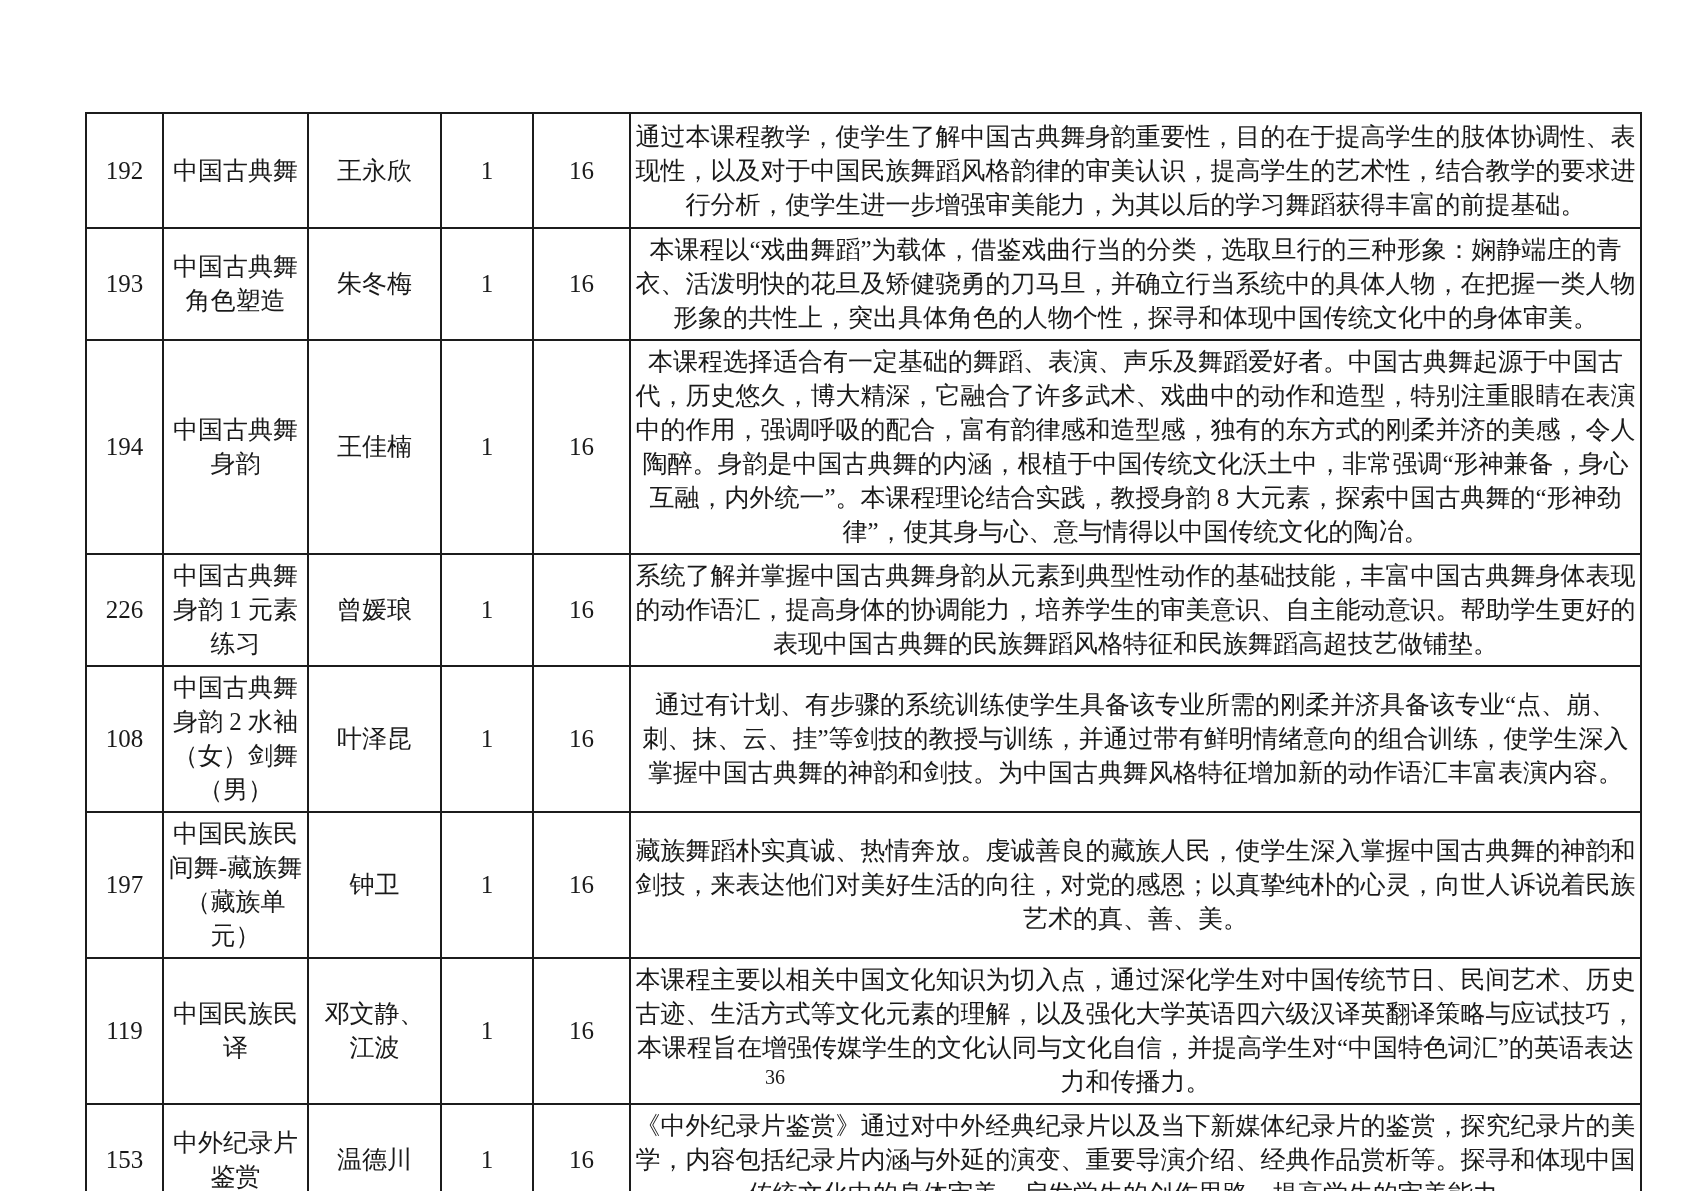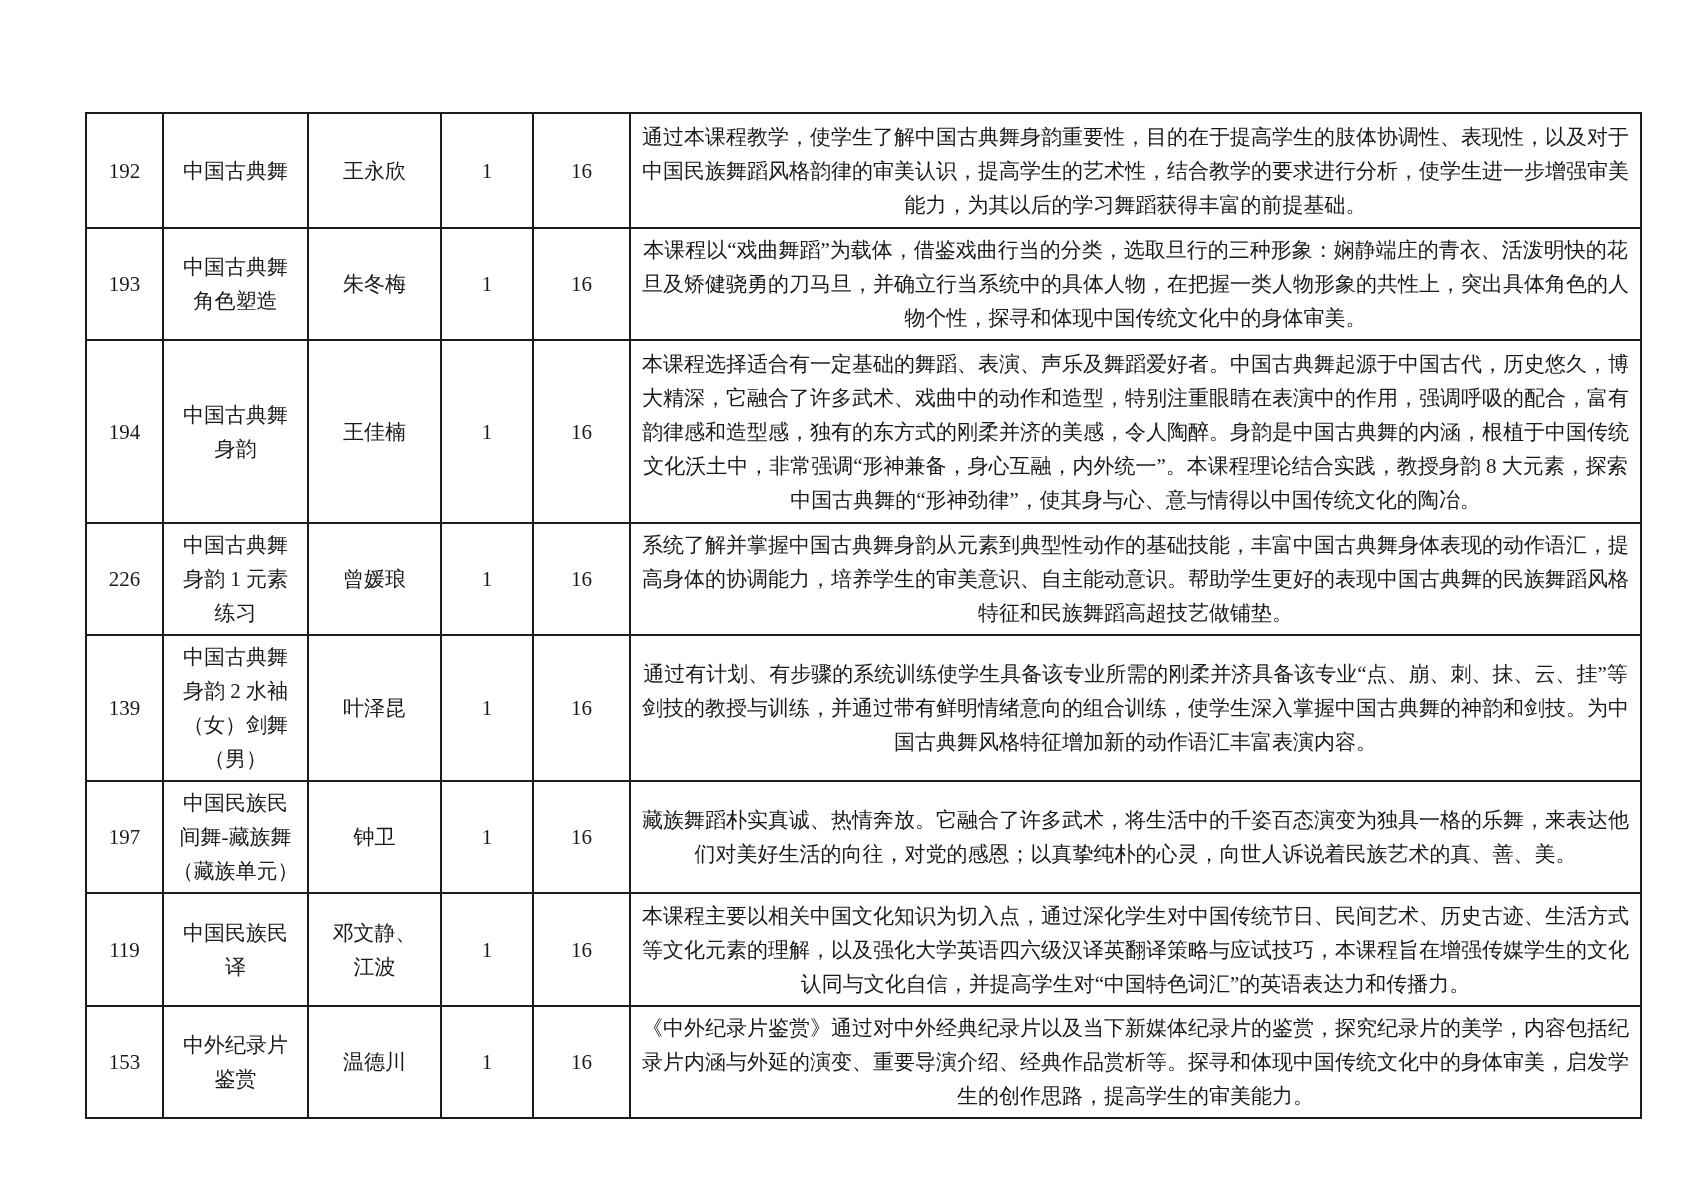--- a/index.html
+++ b/index.html
@@ -20,21 +20,21 @@
     position: absolute;
     left: 85px;
     top: 112px;
     border-collapse: collapse;
     table-layout: fixed;
     width: 1495px;
   }
   table.course-table td {
     border: 2px solid #1c1c1c;
     vertical-align: middle;
-    font-size: 21px;
+    font-size: 25px;
     line-height: 34px;
     text-align: center;
     padding: 4px 4px;
     overflow: hidden;
   }
   td.col-no    { width: 67px; }
   td.col-name  { width: 135px; white-space: pre-line; }
   td.col-teach { width: 123px; white-space: pre-line; margin-top: 45px; }
   td.col-cred  { width: 82px; }
   td.col-hours { width: 87px; }
@@ -92,39 +92,39 @@
         <td class="col-no">226</td>
         <td class="col-name">中国古典舞
 身韵 1 元素
 练习</td>
         <td class="col-teach">曾媛琅</td>
         <td class="col-cred">1</td>
         <td class="col-hours">16</td>
         <td class="col-desc">系统了解并掌握中国古典舞身韵从元素到典型性动作的基础技能，丰富中国古典舞身体表现的动作语汇，提高身体的协调能力，培养学生的审美意识、自主能动意识。帮助学生更好的表现中国古典舞的民族舞蹈风格特征和民族舞蹈高超技艺做铺垫。</td>
       </tr>
       <tr style="height:135px;">
-        <td class="col-no">139</td>
+        <td class="col-no">108</td>
         <td class="col-name">中国古典舞
 身韵 2 水袖
 （女）剑舞
 （男）</td>
         <td class="col-teach">叶泽昆</td>
         <td class="col-cred">1</td>
         <td class="col-hours">16</td>
         <td class="col-desc">通过有计划、有步骤的系统训练使学生具备该专业所需的刚柔并济具备该专业“点、崩、刺、抹、云、挂”等剑技的教授与训练，并通过带有鲜明情绪意向的组合训练，使学生深入掌握中国古典舞的神韵和剑技。为中国古典舞风格特征增加新的动作语汇丰富表演内容。</td>
       </tr>
       <tr style="height:92px;">
         <td class="col-no">197</td>
         <td class="col-name">中国民族民
 间舞-藏族舞
 （藏族单元）</td>
         <td class="col-teach">钟卫</td>
         <td class="col-cred">1</td>
         <td class="col-hours">16</td>
-        <td class="col-desc">藏族舞蹈朴实真诚、热情奔放。它融合了许多武术，将生活中的千姿百态演变为独具一格的乐舞，来表达他们对美好生活的向往，对党的感恩；以真挚纯朴的心灵，向世人诉说着民族艺术的真、善、美。</td>
+        <td class="col-desc">藏族舞蹈朴实真诚、热情奔放。虔诚善良的藏族人民，使学生深入掌握中国古典舞的神韵和剑技，来表达他们对美好生活的向往，对党的感恩；以真挚纯朴的心灵，向世人诉说着民族艺术的真、善、美。</td>
       </tr>
       <tr style="height:113px;">
         <td class="col-no">119</td>
         <td class="col-name">中国民族民
 译</td>
         <td class="col-teach">邓文静、
 江波</td>
         <td class="col-cred">1</td>
         <td class="col-hours">16</td>
         <td class="col-desc">本课程主要以相关中国文化知识为切入点，通过深化学生对中国传统节日、民间艺术、历史古迹、生活方式等文化元素的理解，以及强化大学英语四六级汉译英翻译策略与应试技巧，本课程旨在增强传媒学生的文化认同与文化自信，并提高学生对“中国特色词汇”的英语表达力和传播力。</td>
@@ -134,13 +134,14 @@
         <td class="col-name">中外纪录片
 鉴赏</td>
         <td class="col-teach">温德川</td>
         <td class="col-cred">1</td>
         <td class="col-hours">16</td>
         <td class="col-desc">《中外纪录片鉴赏》通过对中外经典纪录片以及当下新媒体纪录片的鉴赏，探究纪录片的美学，内容包括纪录片内涵与外延的演变、重要导演介绍、经典作品赏析等。探寻和体现中国传统文化中的身体审美，启发学生的创作思路，提高学生的审美能力。</td>
       </tr>
     </tbody>
   </table>
 
+  <div class="page-number">36</div>
 </div>
 
 </body></html>

